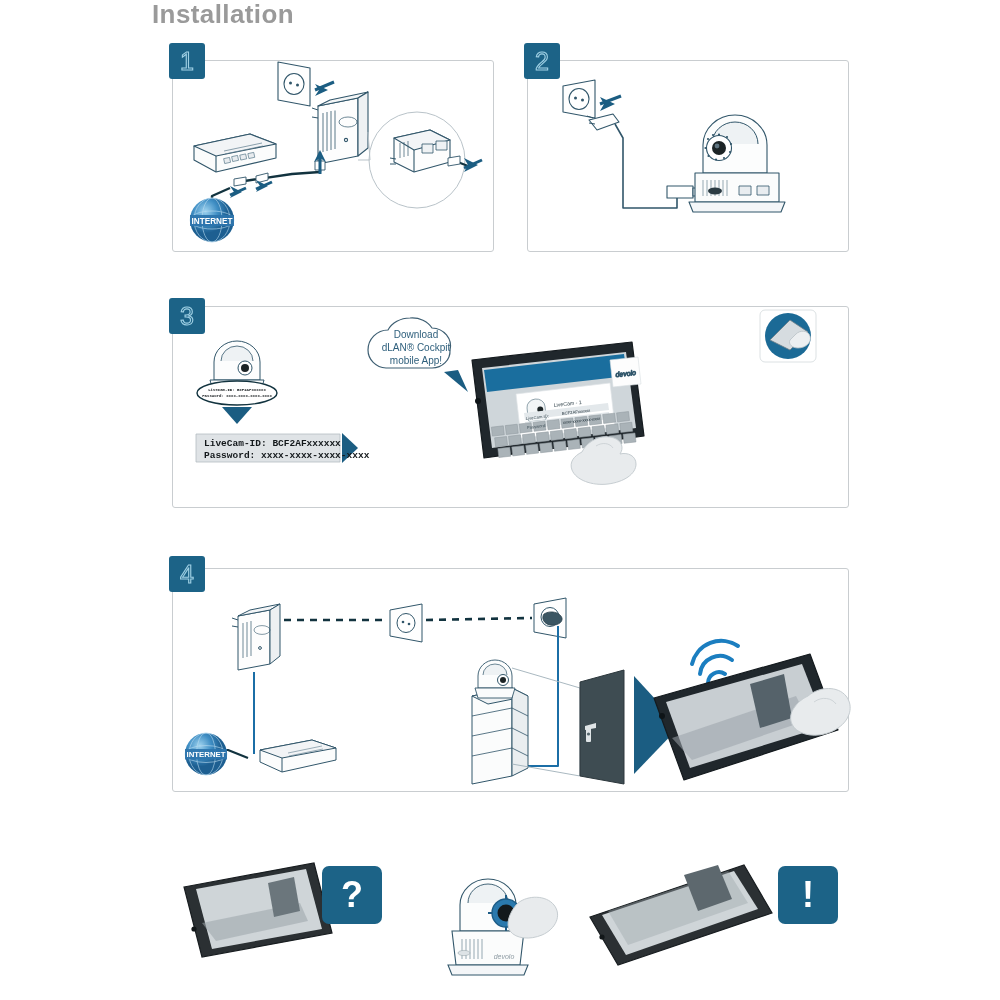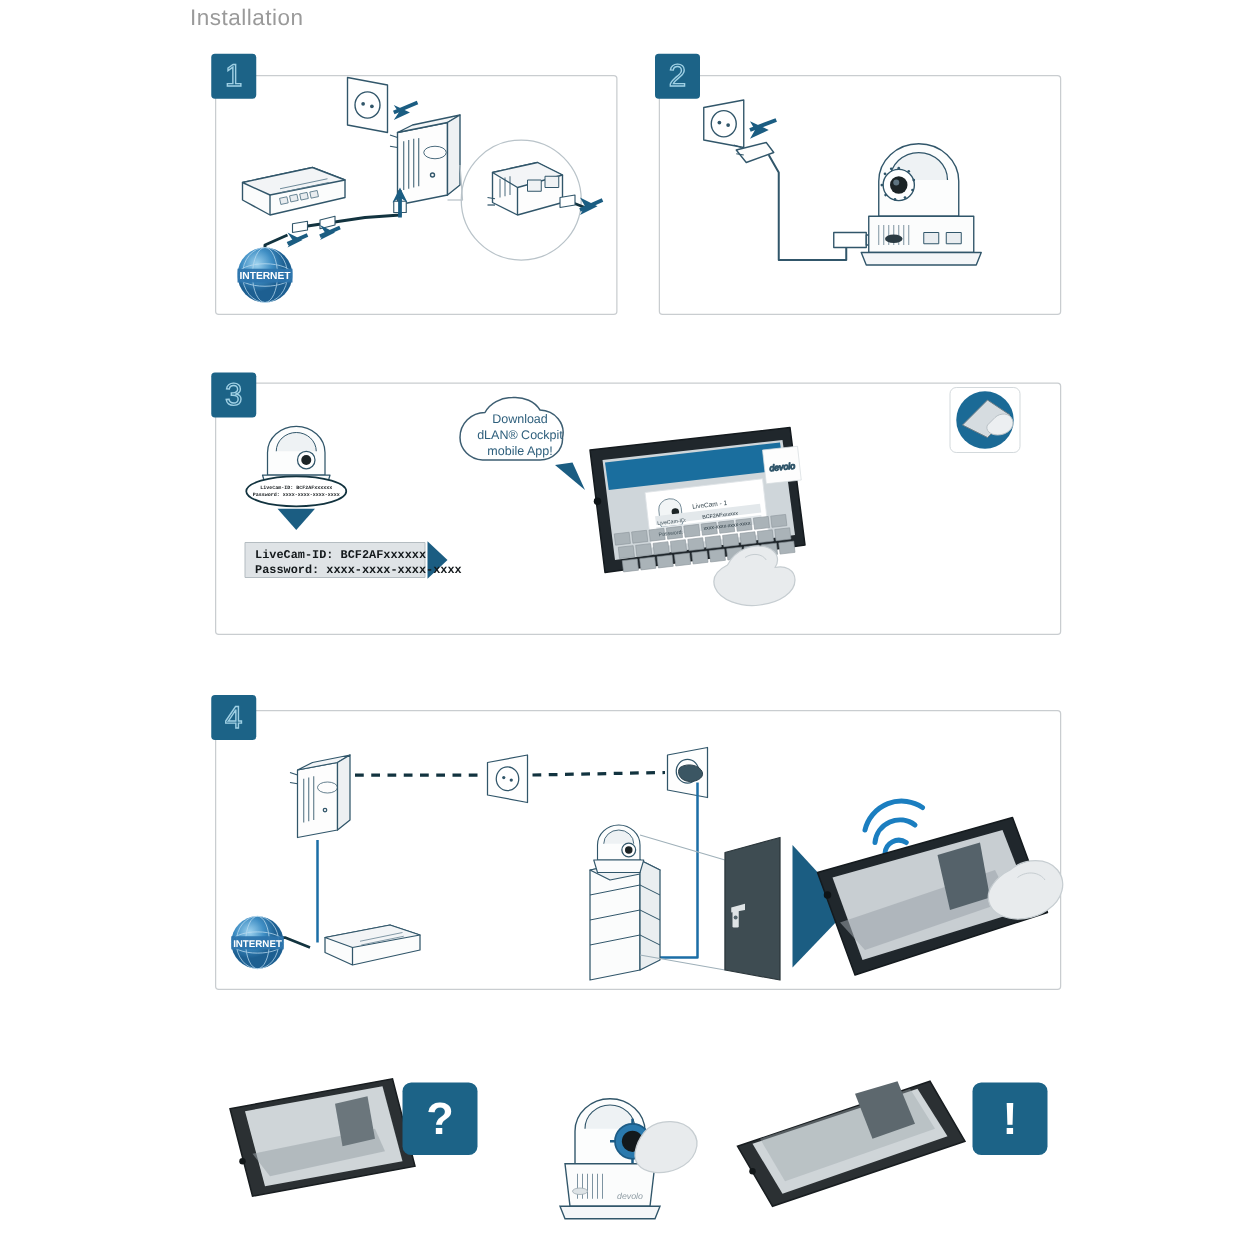--- a/index.html
+++ b/index.html
@@ -6,22 +6,22 @@
   body{
     width:1000px;height:1000px;background:#ffffff;
     font-family:"Liberation Sans", sans-serif;
     overflow:hidden;position:relative;
   }
   .page{position:absolute;inset:0;}
 
   
   .page-title{
     position:absolute;left:152px;top:0px;
-    font-size:18px;color:#9a9a9a;letter-spacing:.4px;
-    font-weight:400;line-height:28px;
+    font-size:26px;color:#9a9a9a;letter-spacing:.4px;
+    font-weight:700;line-height:28px;
   }
 
   
   .panel{
     position:absolute;background:#fff;
     border:1px solid #c9cdd0;border-radius:3px;
   }
   .badge{
     position:absolute;width:36px;height:36px;
     background:#1c6387;border-radius:3px;

